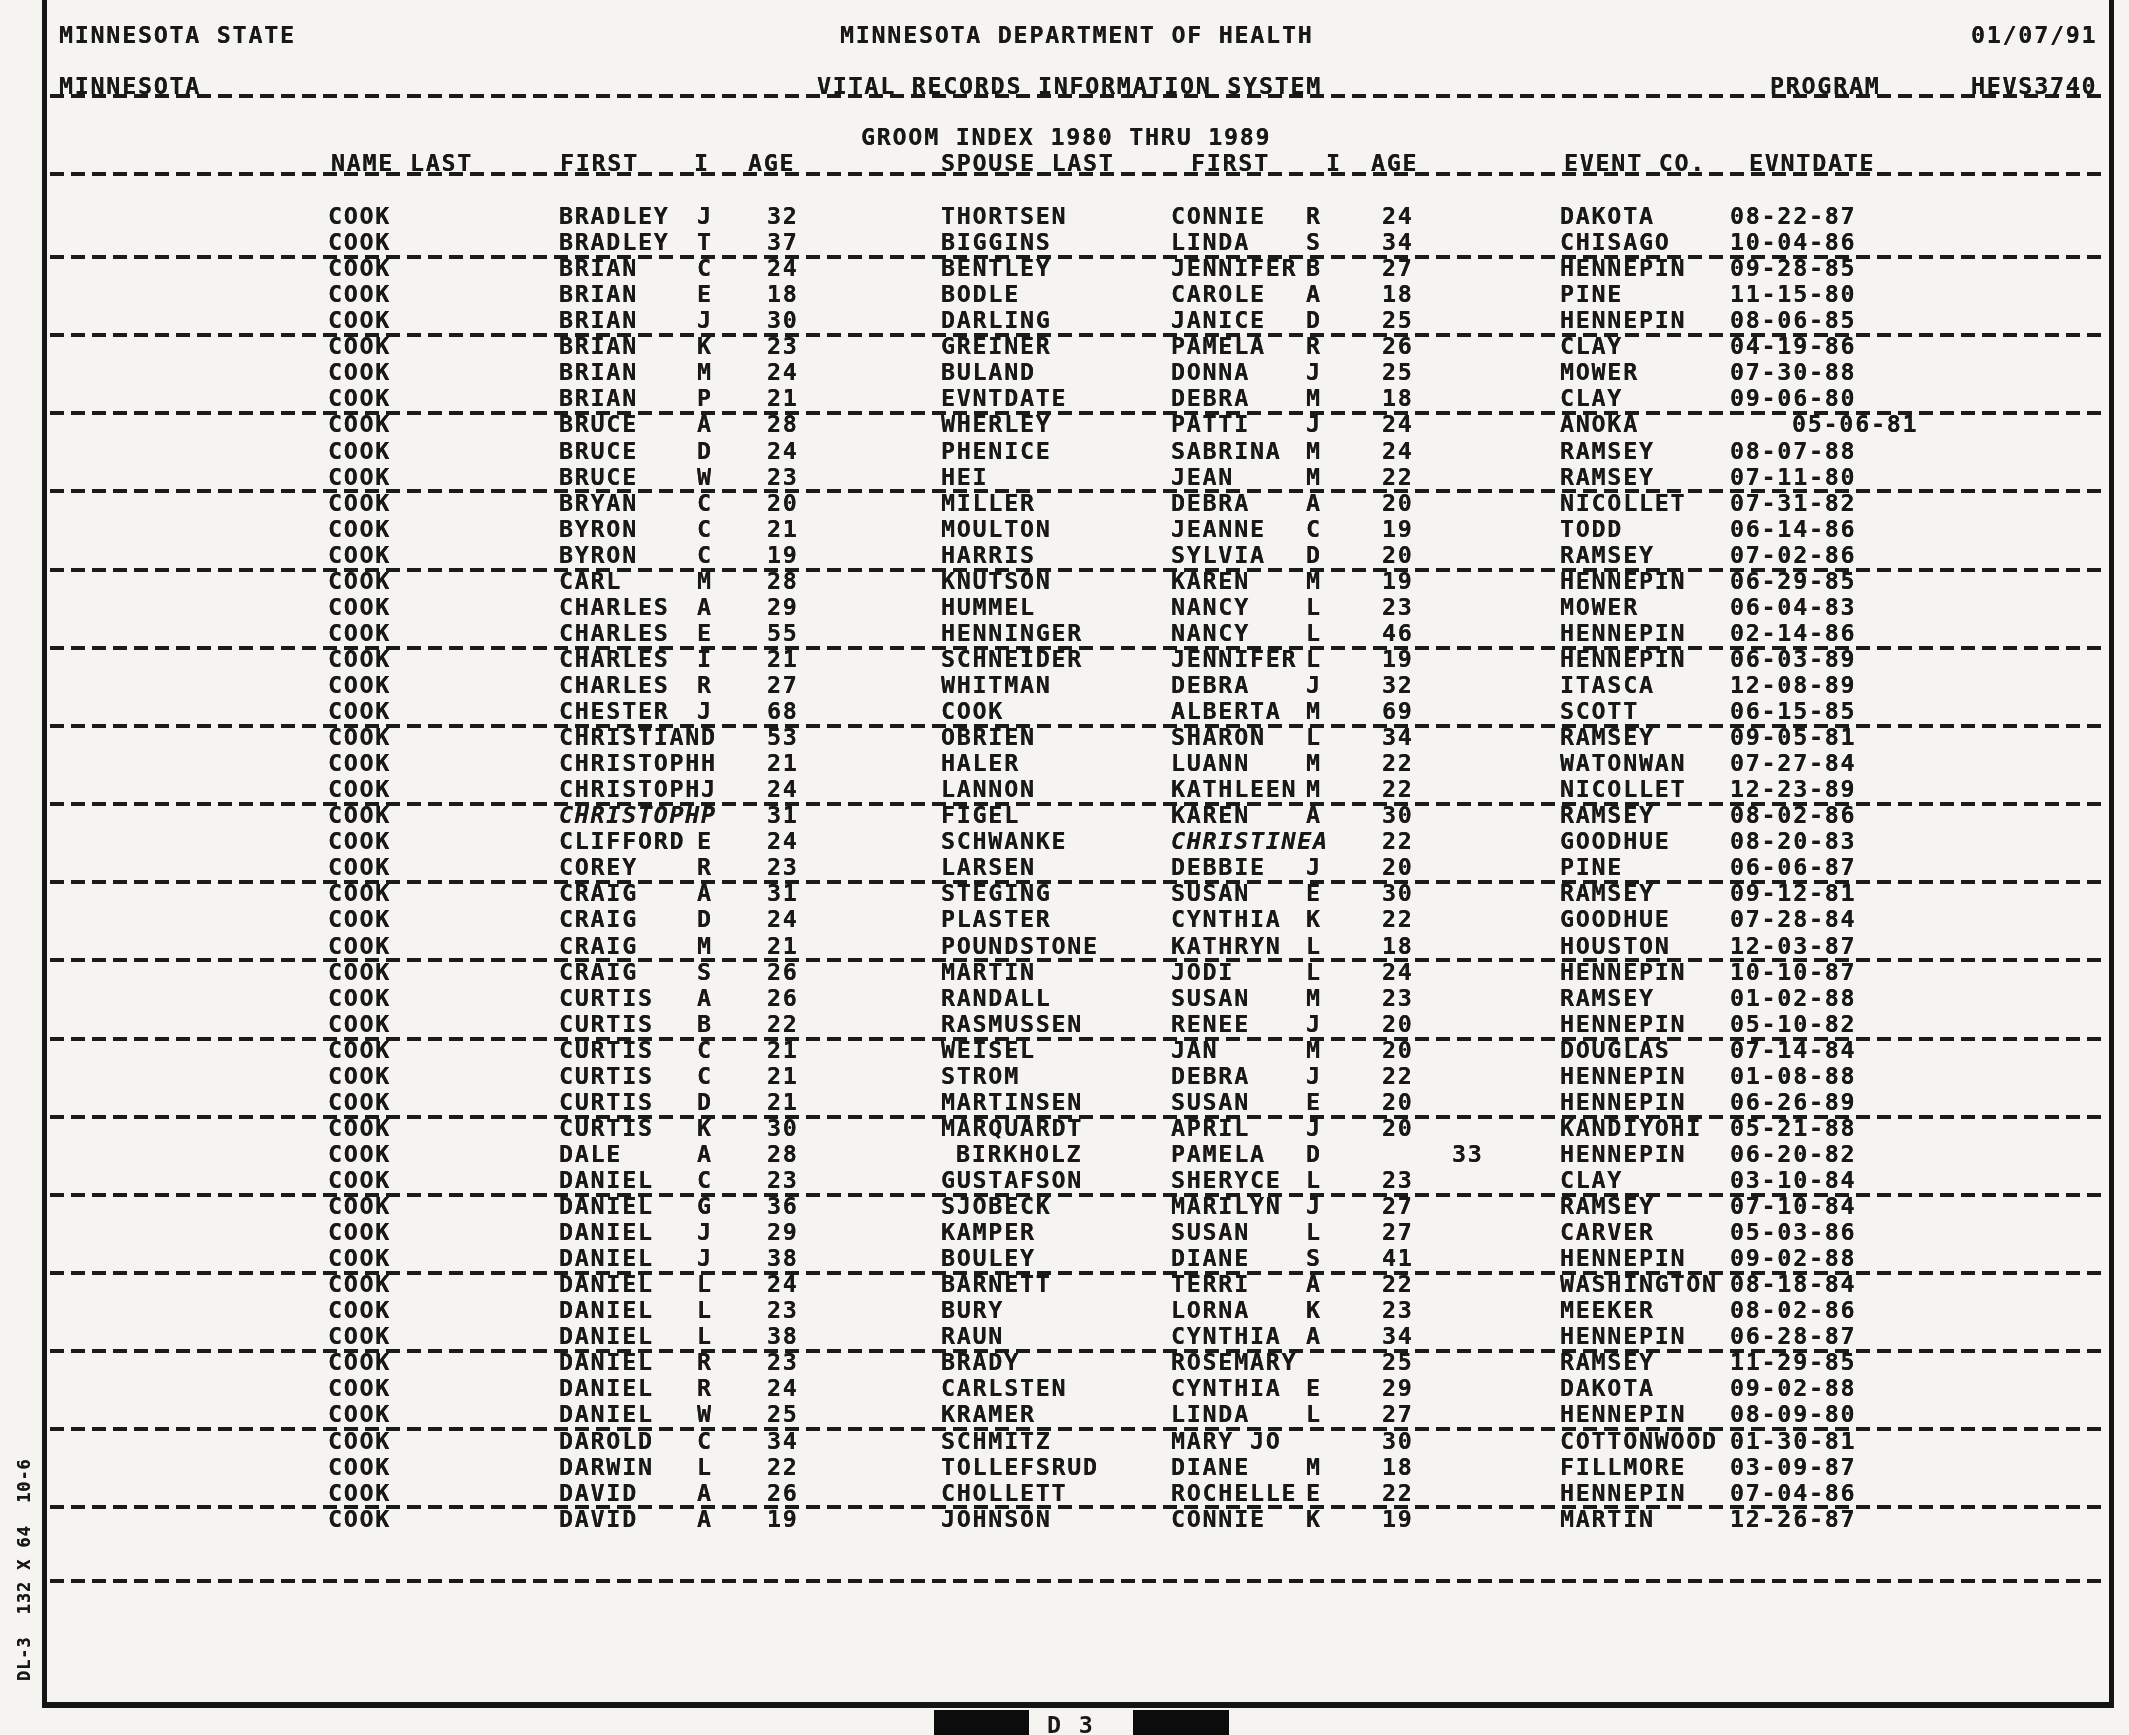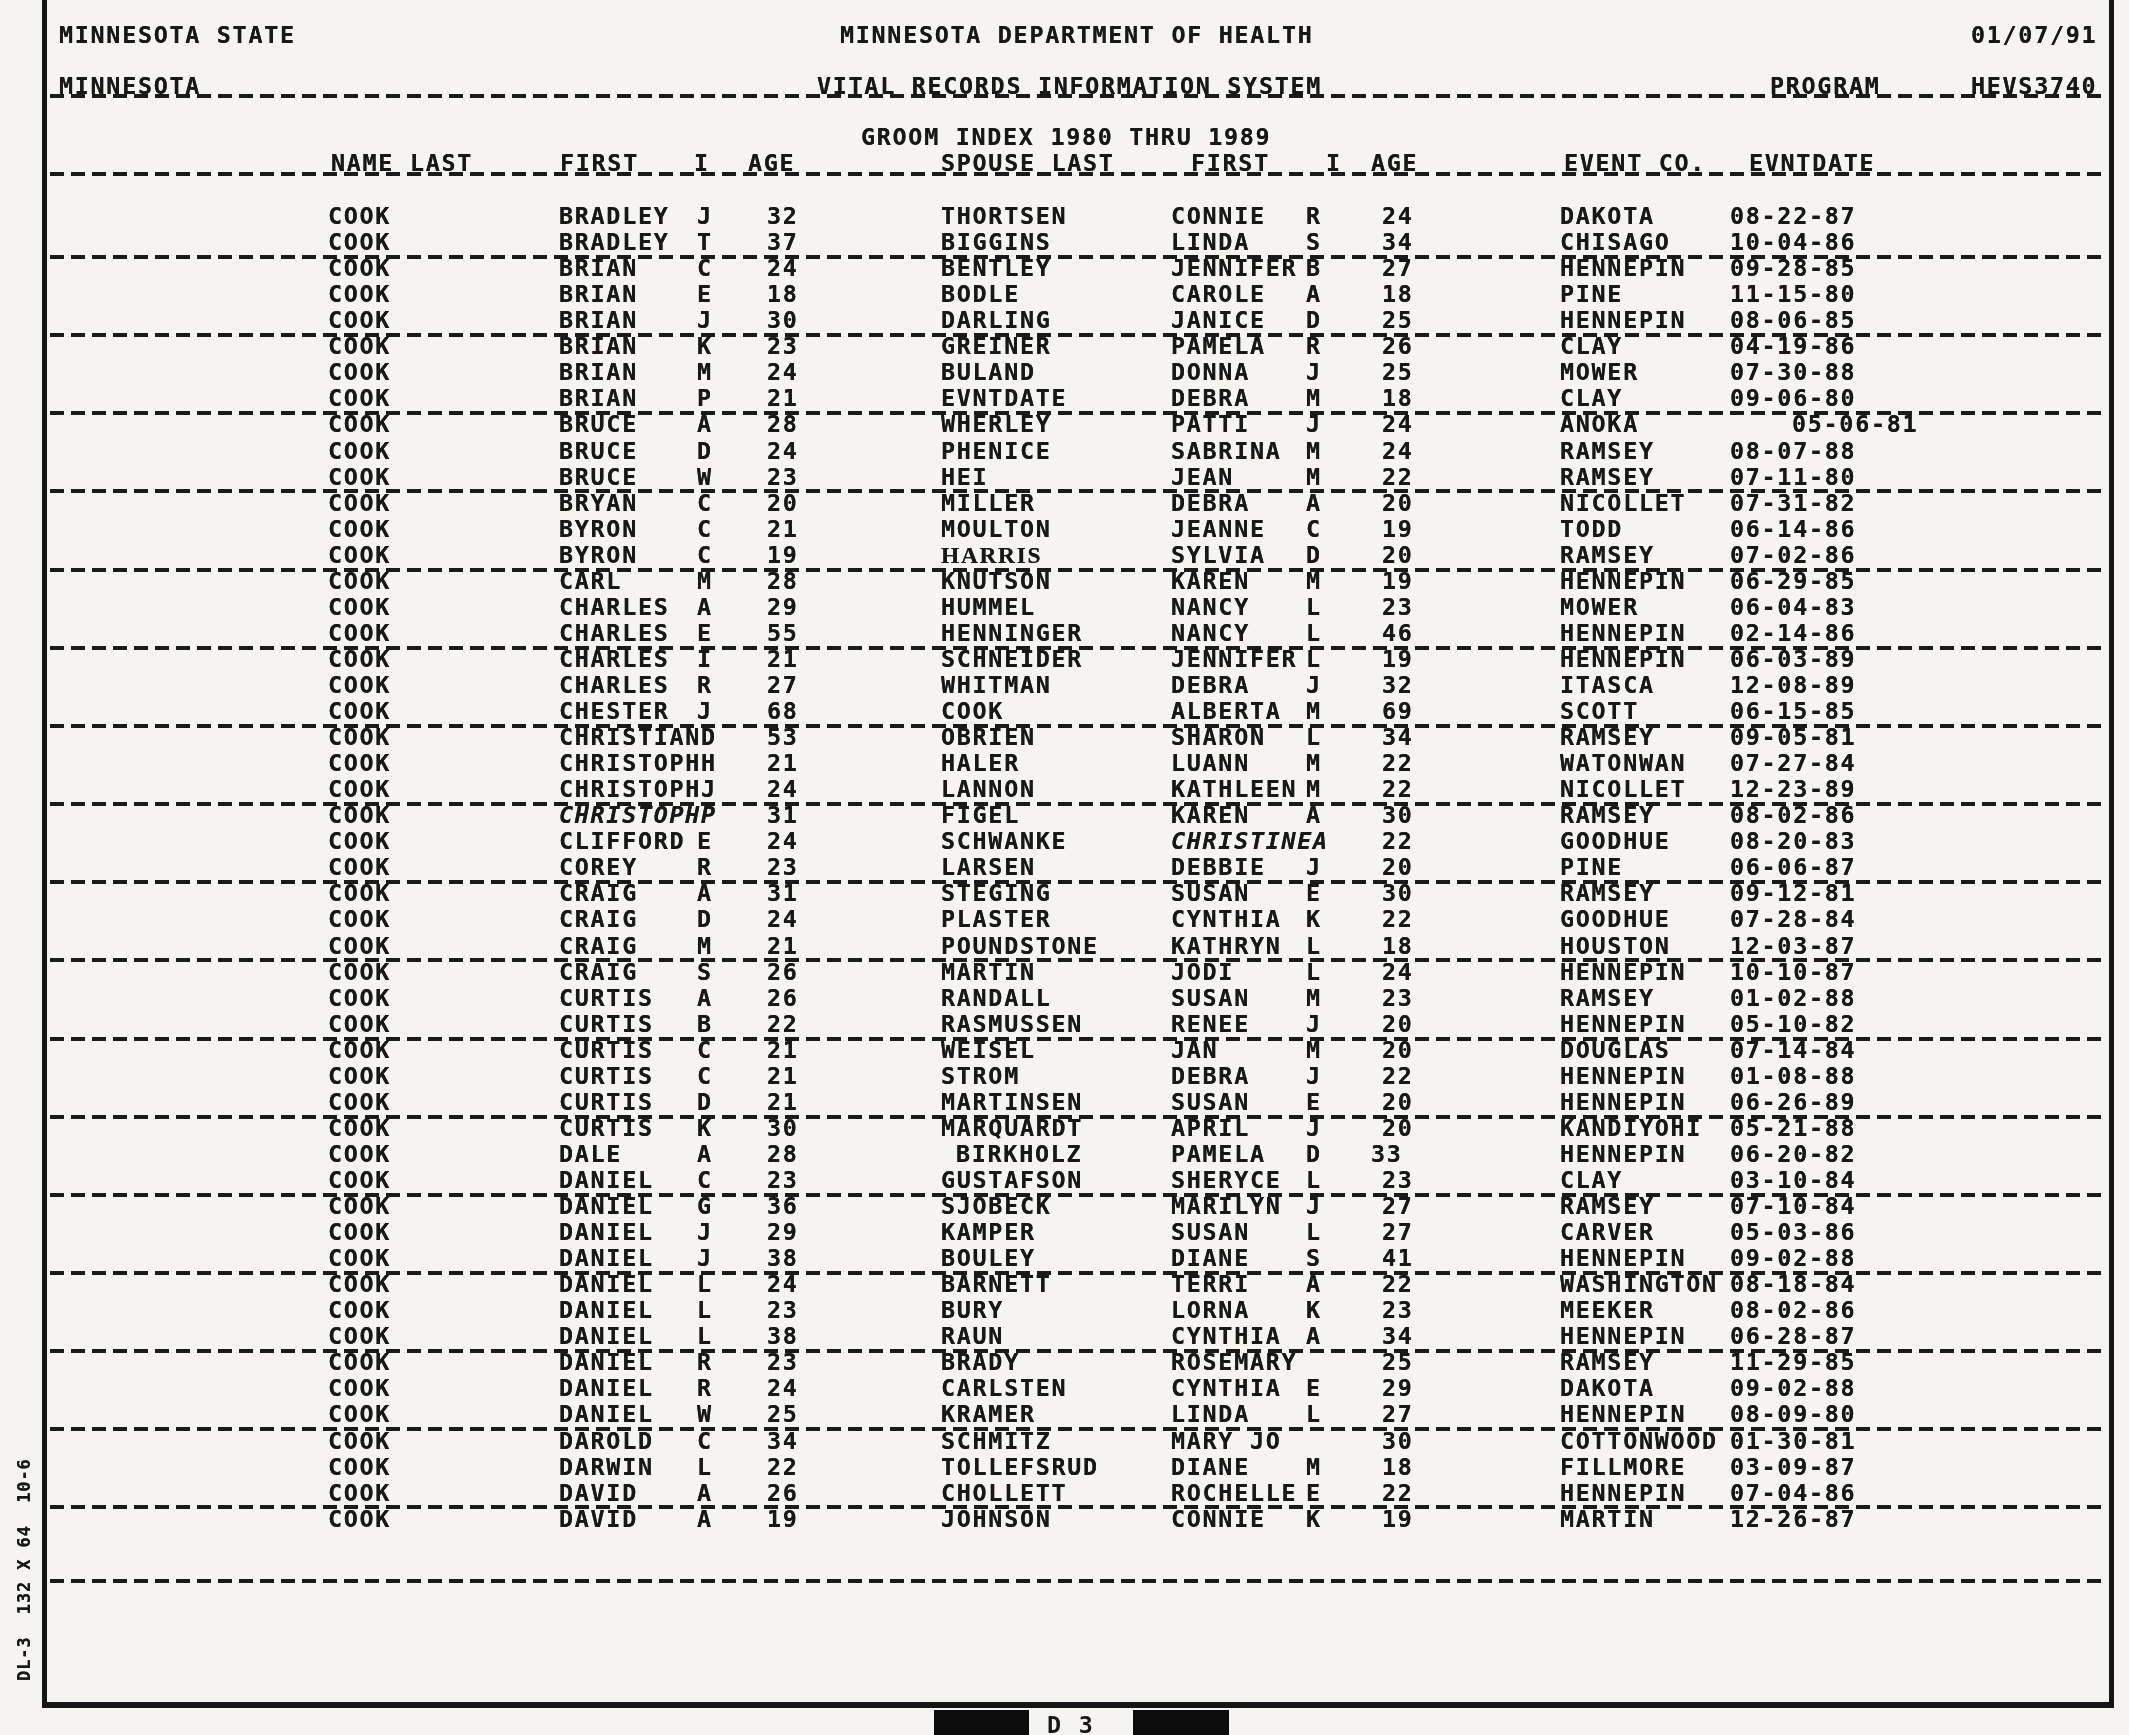--- a/index.html
+++ b/index.html
@@ -213,21 +213,21 @@
       <span class="cell" style="left: 1306px;">C</span>
       <span class="cell" style="left: 1382px;">19</span>
       <span class="cell" style="left: 1560px;">TODD</span>
       <span class="cell" style="left: 1730px;">06-14-86</span>
     </div>
     <div class="row" style="top: 545px;">
       <span class="cell" style="left: 328px;">COOK</span>
       <span class="cell" style="left: 559px;">BYRON</span>
       <span class="cell" style="left: 697px;">C</span>
       <span class="cell" style="left: 767px;">19</span>
-      <span class="cell" style="left: 941px; font-family: Liberation Serif, serif;">HARRIS</span>
+      <span class="cell" style="left: 941px;">HARRIS</span>
       <span class="cell" style="left: 1171px;">SYLVIA</span>
       <span class="cell" style="left: 1306px;">D</span>
       <span class="cell" style="left: 1382px;">20</span>
       <span class="cell" style="left: 1560px;">RAMSEY</span>
       <span class="cell" style="left: 1730px;">07-02-86</span>
     </div>
     <div class="row" style="top: 571px;">
       <span class="cell" style="left: 328px;">COOK</span>
       <span class="cell" style="left: 559px;">CARL</span>
       <span class="cell" style="left: 697px;">M</span>
@@ -487,21 +487,21 @@
       <span class="cell" style="left: 1730px;">05-21-88</span>
     </div>
     <div class="row" style="top: 1144px;">
       <span class="cell" style="left: 328px;">COOK</span>
       <span class="cell" style="left: 559px;">DALE</span>
       <span class="cell" style="left: 697px;">A</span>
       <span class="cell" style="left: 767px;">28</span>
       <span class="cell" style="left: 956px;">BIRKHOLZ</span>
       <span class="cell" style="left: 1171px;">PAMELA</span>
       <span class="cell" style="left: 1306px;">D</span>
-      <span class="cell" style="left: 1371px;">33</span>
+      <span class="cell" style="left: 1452px;">33</span>
       <span class="cell" style="left: 1560px;">HENNEPIN</span>
       <span class="cell" style="left: 1730px;">06-20-82</span>
     </div>
     <div class="row" style="top: 1170px;">
       <span class="cell" style="left: 328px;">COOK</span>
       <span class="cell" style="left: 559px;">DANIEL</span>
       <span class="cell" style="left: 697px;">C</span>
       <span class="cell" style="left: 767px;">23</span>
       <span class="cell" style="left: 941px;">GUSTAFSON</span>
       <span class="cell" style="left: 1171px;">SHERYCE</span>

